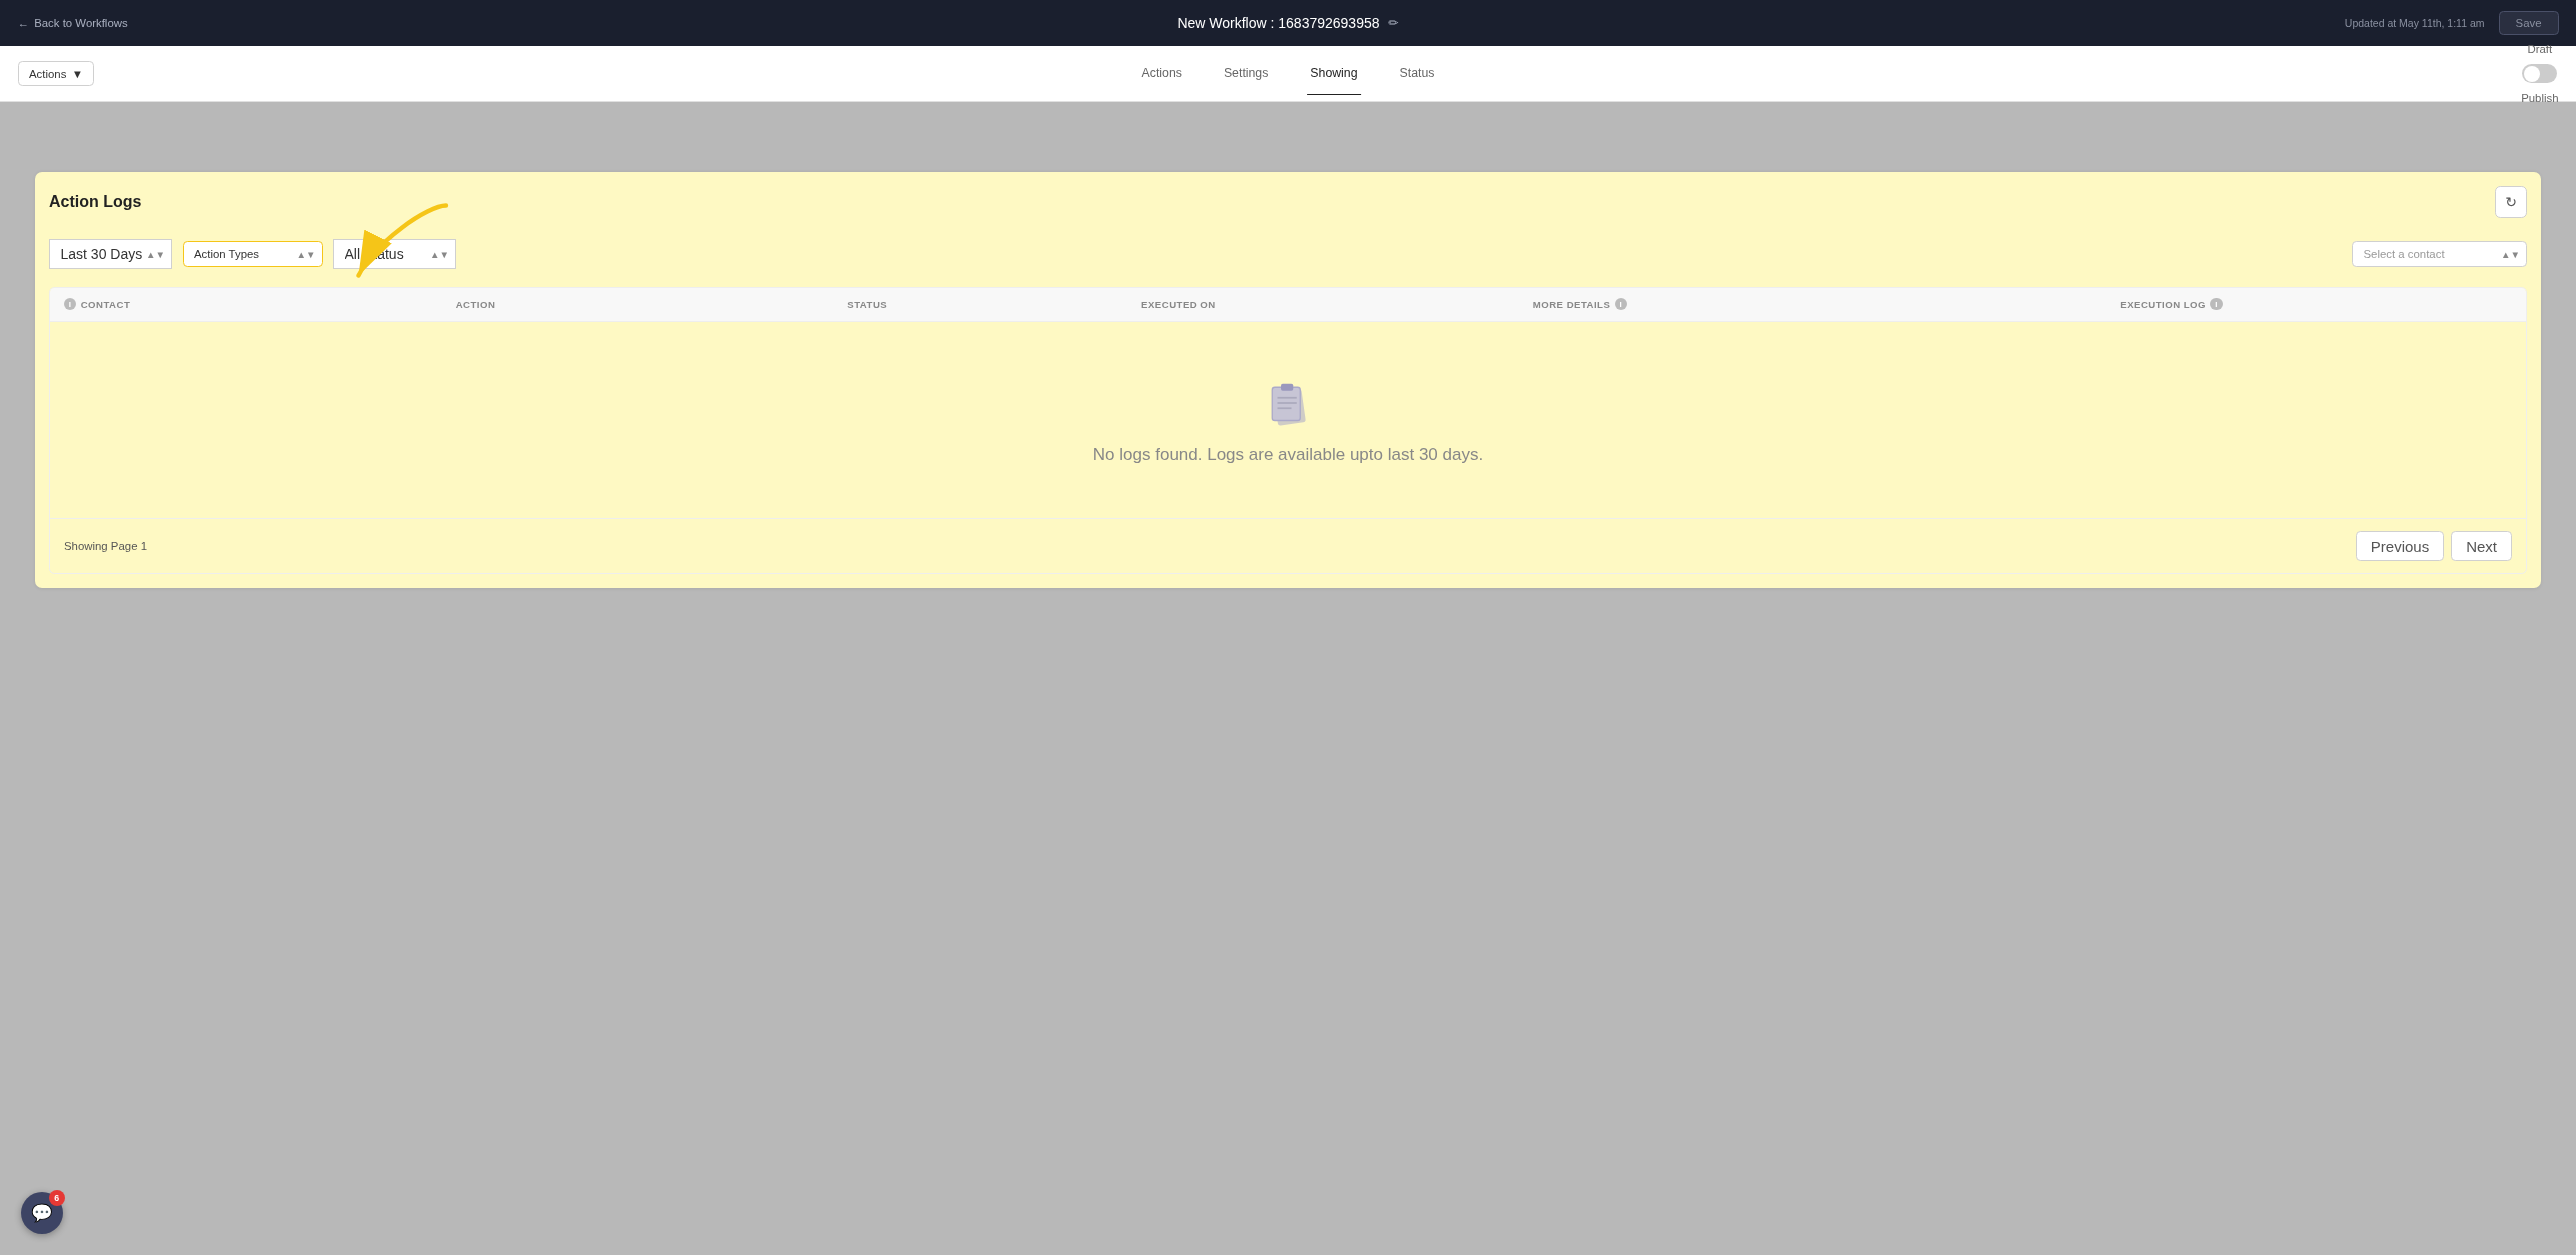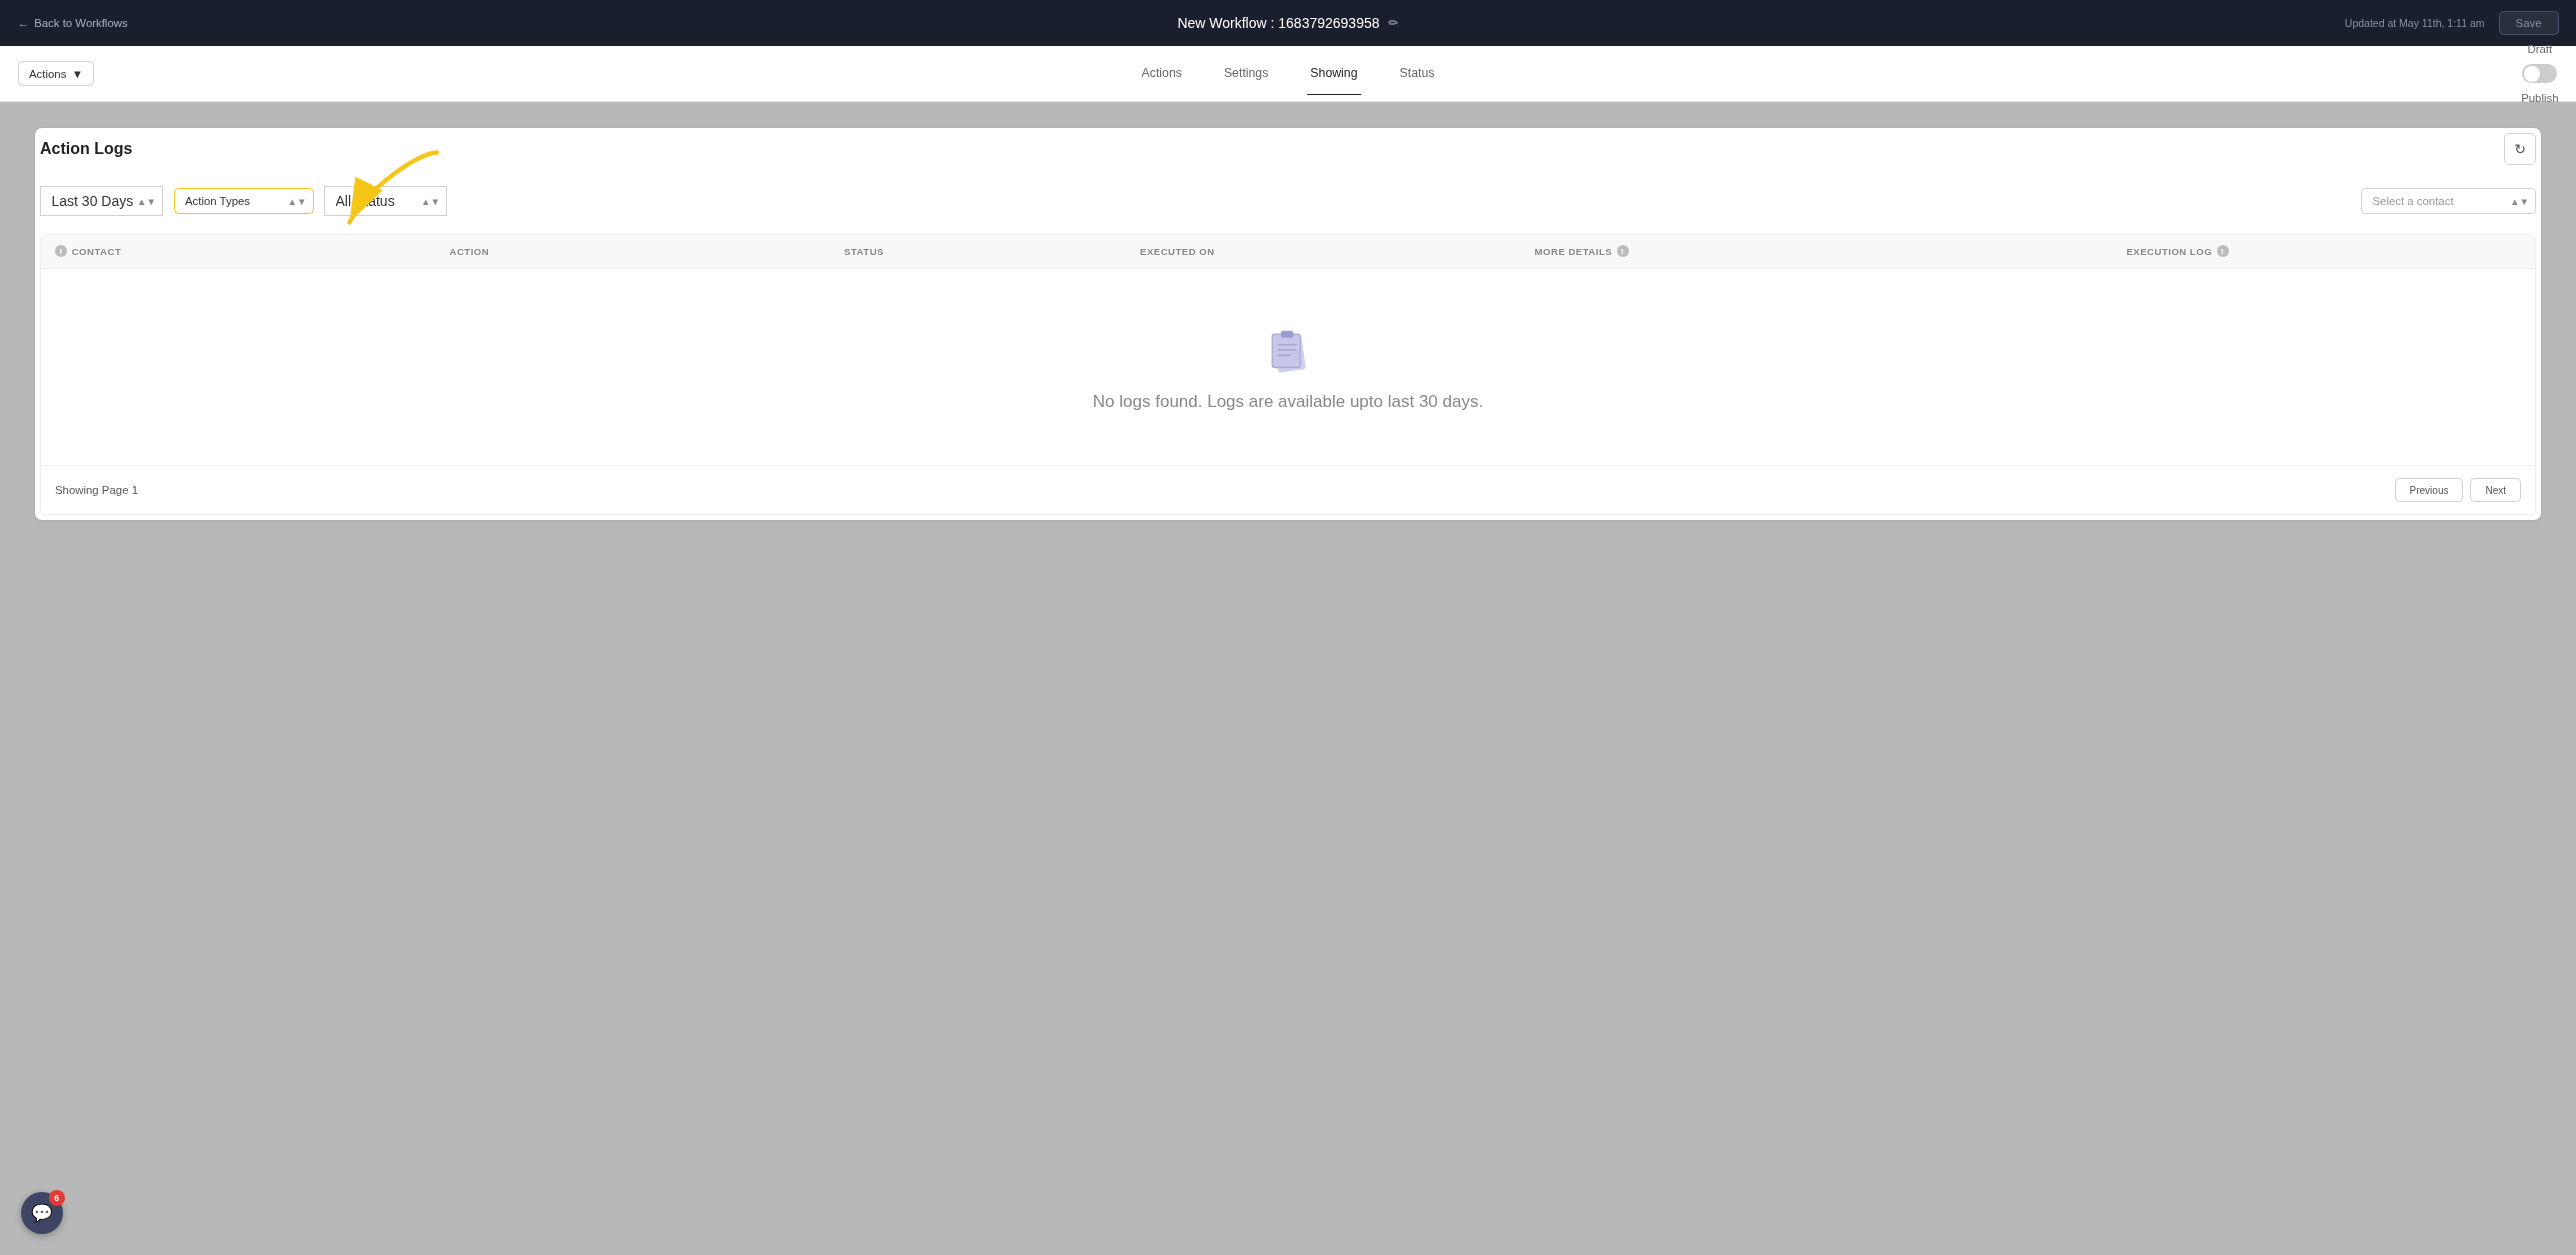--- a/index.html
+++ b/index.html
@@ -138,24 +138,25 @@
       left: 1.8px;
       transition: left 0.2s;
     }
 
     
     .main-content {
       padding: 26px 35px;
     }
 
     .content-card {
-      background: #ffffff;
+      background: #fef9c3;
       border-radius: 7px;
-      padding: 5px;
+      padding: 14px;
       box-shadow: 0 0.9px 3.5px rgba(0,0,0,0.08);
+      margin-top: 44px;
     }
 
     .card-header {
       display: flex;
       justify-content: space-between;
       align-items: center;
       margin-bottom: 21px;
     }
     .card-title {
       font-size: 16px;
@@ -319,21 +320,21 @@
     }
     .pagination-btns {
       display: flex;
       gap: 7px;
     }
     .page-btn {
       border: 0.9px solid #d0d0d0;
       background: #fff;
       padding: 5.3px 14px;
       border-radius: 4.4px;
-      font-size: 10px;
+      font-size: 15px;
       color: #555;
       cursor: pointer;
     }
 
     
     .chat-widget {
       position: fixed;
       bottom: 21px;
       left: 21px;
       width: 42px;

